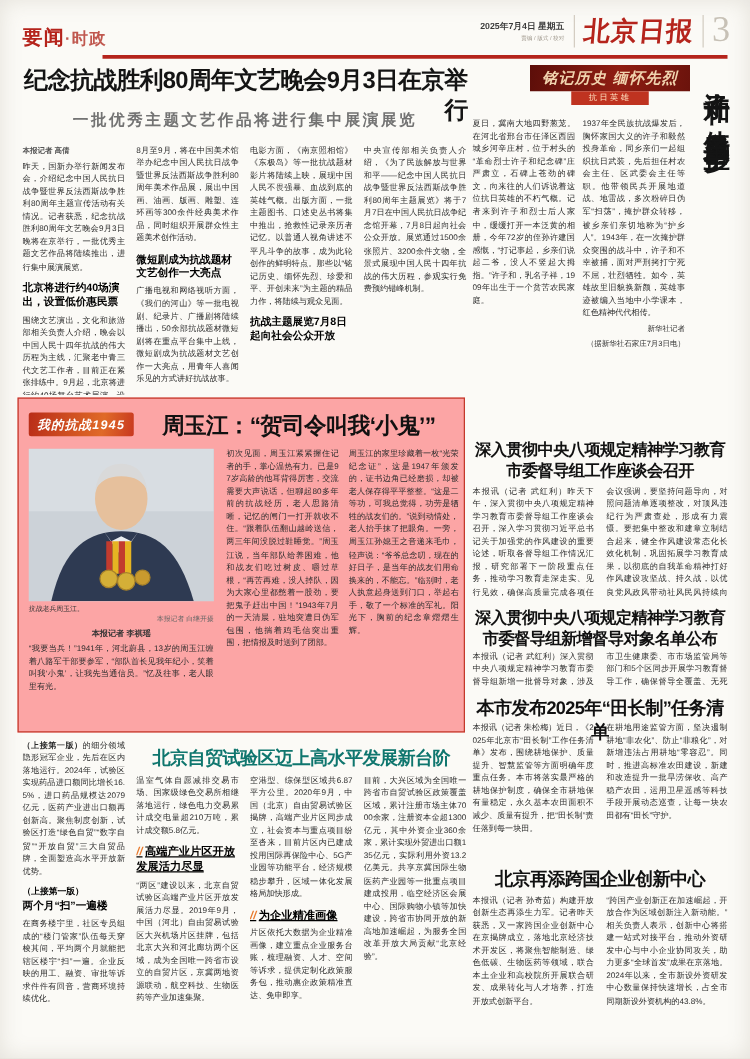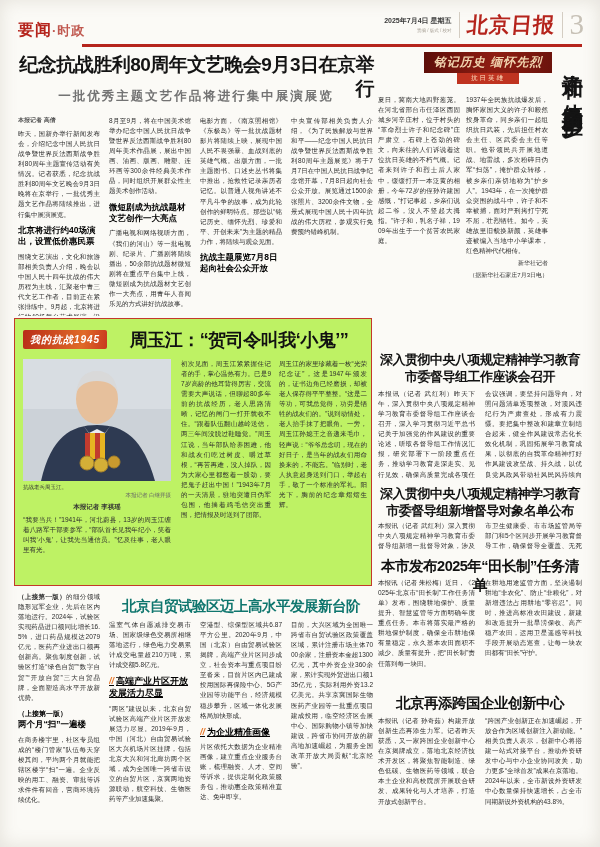--- a/index.html
+++ b/index.html
@@ -21,21 +21,21 @@
   
   .t{font-size:6.5px;line-height:1.55;color:#2c2c2c;text-align:justify;word-break:break-all;margin:0;}
   .colbox{overflow:hidden;}
   .sub{font-size:8.5px;line-height:1.35;font-weight:bold;color:#000;margin:5px 0 4px;word-break:break-all;}
   .byline{font-size:6px;font-weight:bold;color:#555;margin-bottom:4px;}
   
   .lead-hl{left:18px;top:53px;width:356px;font-size:19px;line-height:1.25;font-weight:bold;color:#141414;
            text-align:right;letter-spacing:-0.5px;}
   .lead-sub{left:18px;top:88px;width:356px;text-align:center;font-size:12.5px;font-weight:bold;color:#737373;letter-spacing:2px;}
   
-  .vbox{left:14px;top:318px;width:358px;height:268px;border:1.6px solid #c3392b;background:#bef264;box-sizing:border-box;}
+  .vbox{left:14px;top:318px;width:358px;height:268px;border:1.6px solid #c3392b;background:#fca5a5;box-sizing:border-box;}
   .vtag{left:8px;top:11px;width:84px;height:19px;background:linear-gradient(100deg,#b92d18,#e06a28 70%,#c8381f);
         color:#fff;font-size:10px;font-weight:bold;font-style:italic;display:flex;align-items:center;justify-content:center;
         border-radius:2px;letter-spacing:1px;}
   .vhl{left:96px;top:9px;width:256px;text-align:center;font-size:18px;font-weight:bold;color:#111;letter-spacing:-0.5px;}
   .vphoto{left:8px;top:40px;width:148px;height:122px;background:#cfd4d9;overflow:hidden;}
   .vcap1{left:8px;top:165px;width:148px;font-size:5.5px;color:#333;}
   .vcap2{left:8px;top:173px;width:148px;font-size:5.5px;color:#666;text-align:right;}
   .vby{left:8px;top:184px;width:148px;text-align:center;font-size:6.5px;font-weight:bold;color:#333;}
   
   .banner{left:424px;top:52px;width:128px;}

